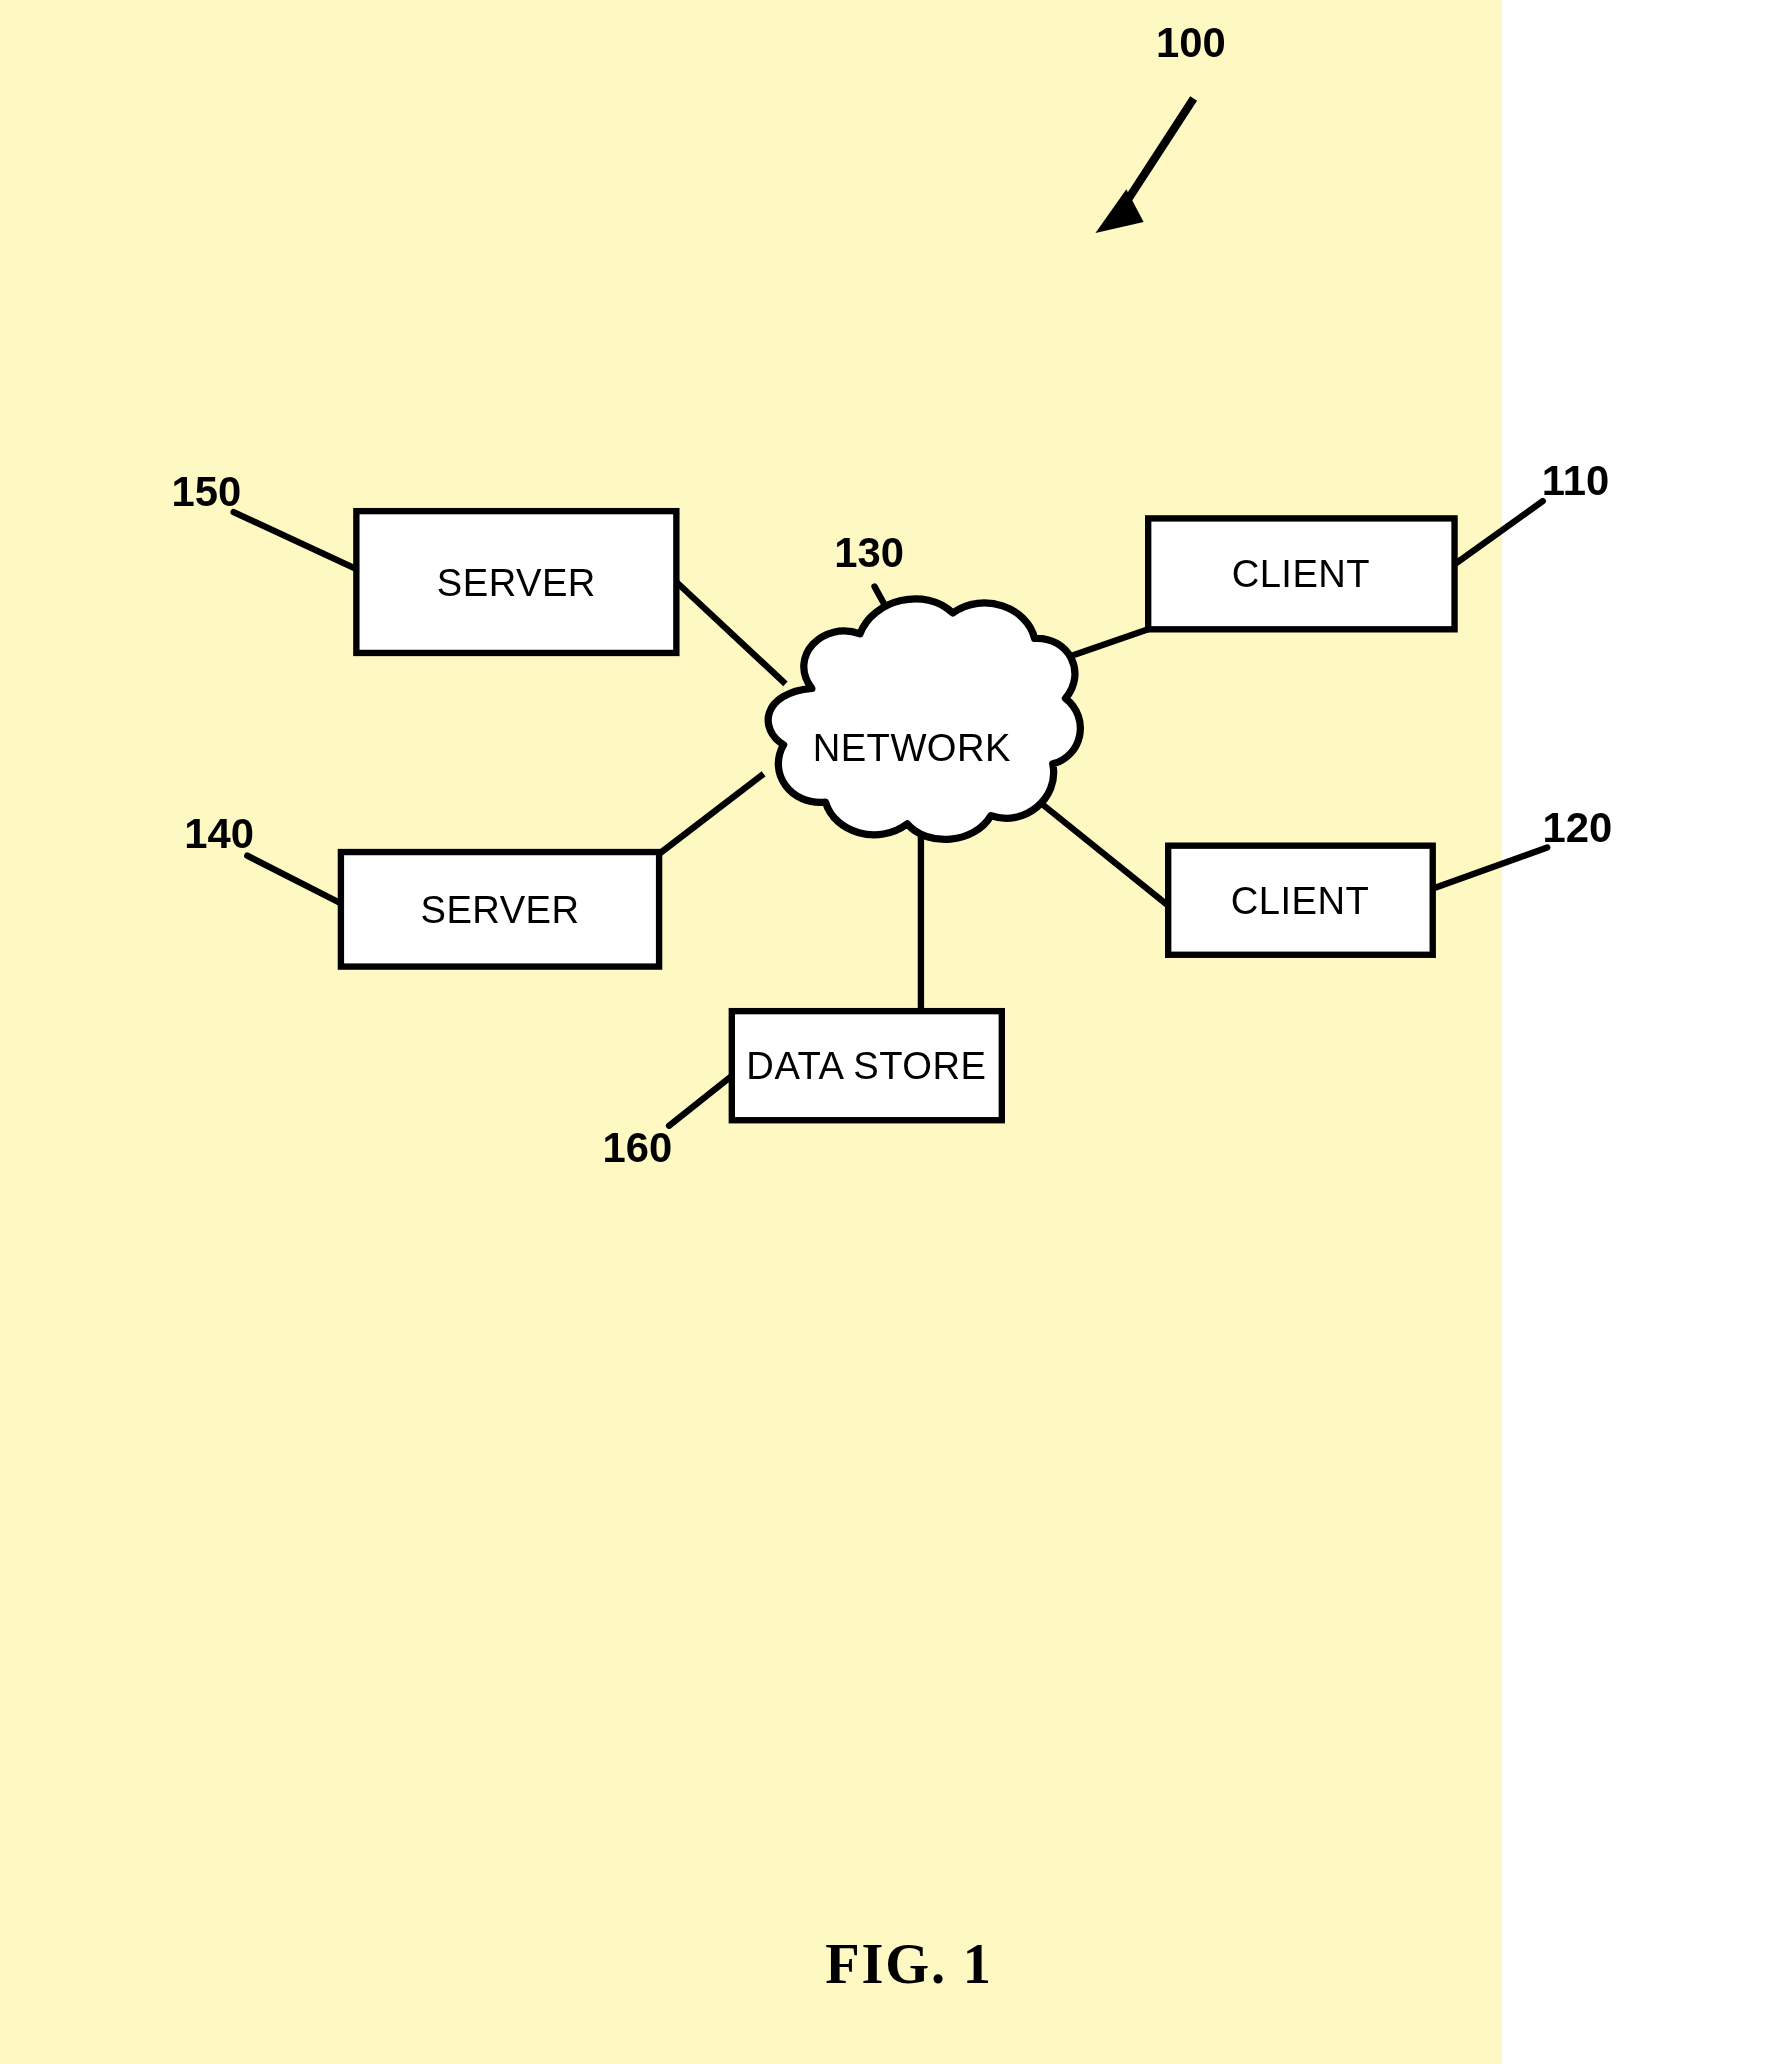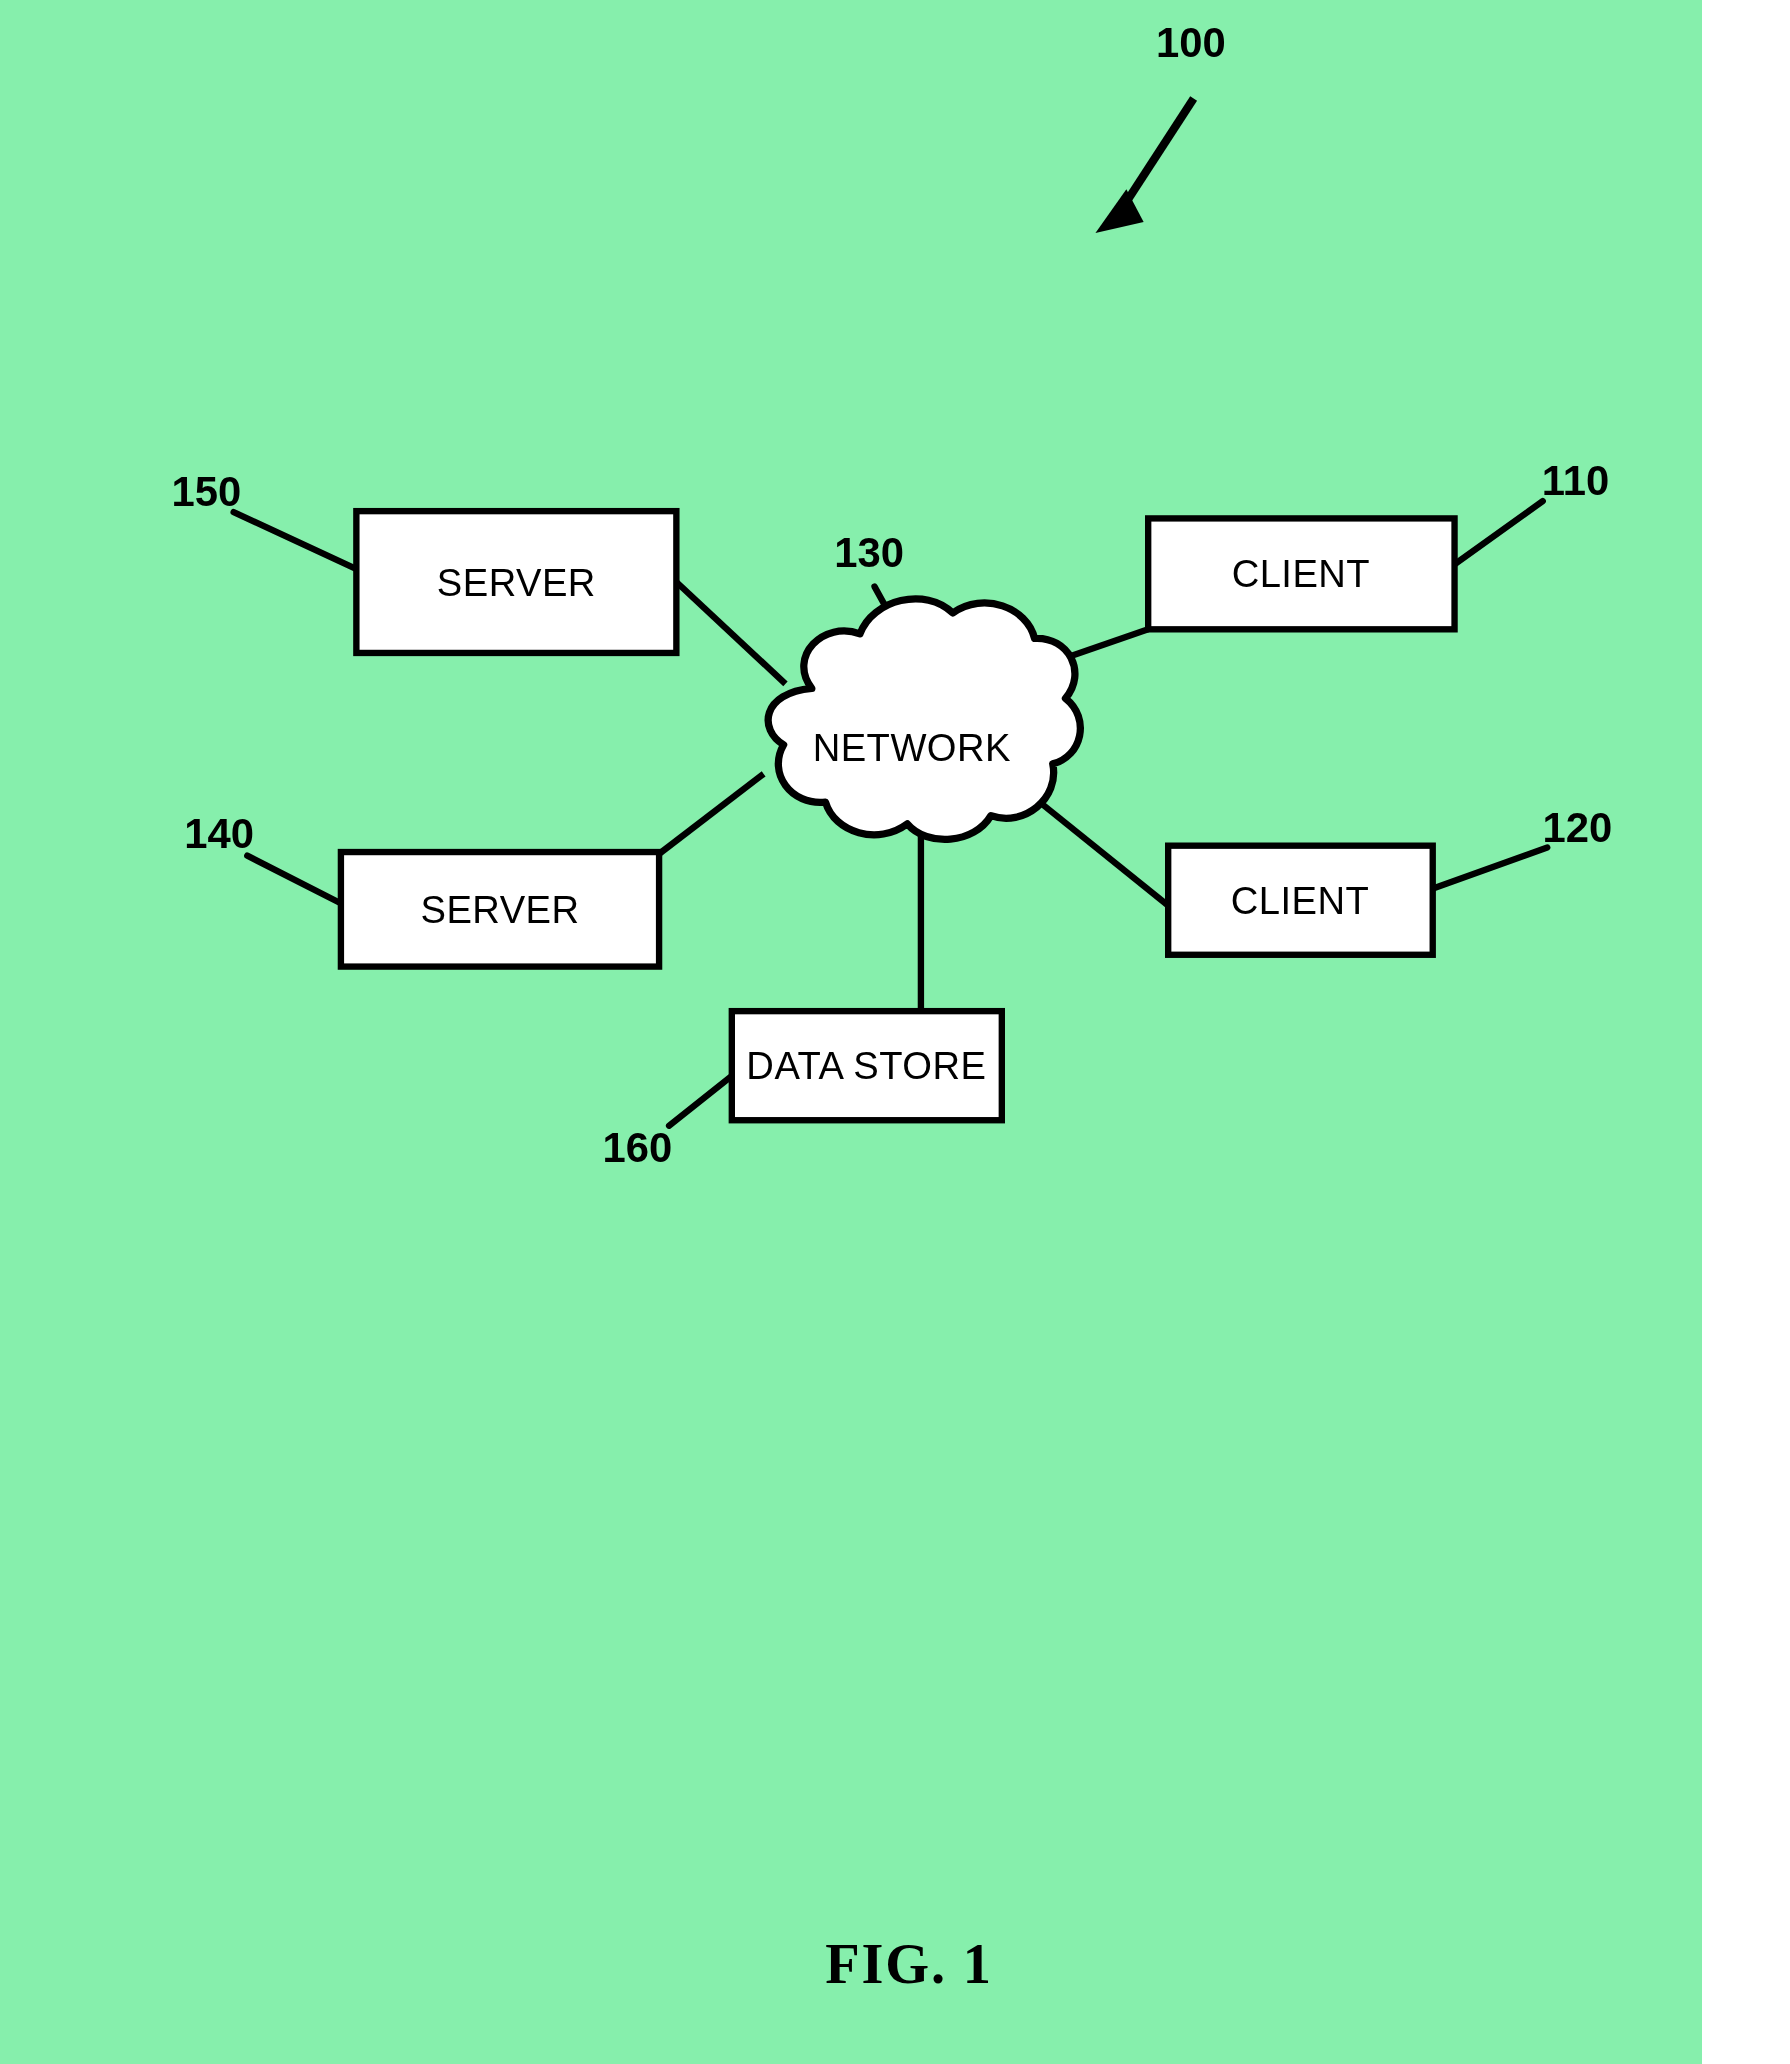--- a/index.html
+++ b/index.html
@@ -8,23 +8,23 @@
     background: #ffffff;
   }
   body {
     width: 1790px;
     height: 2065px;
     font-family: "Liberation Sans", sans-serif;
     overflow: hidden;
   }
   #figure-root {
     position: relative;
-    width: 1702px;
+    width: 1502px;
     height: 2065px;
-    background: #86efac;
+    background: #fef9c3;
   }
   svg.diagram {
     position: absolute;
     left: 0;
     top: 0;
     width: 1790px;
     height: 2065px;
     display: block;
   }
   .box-rect {

